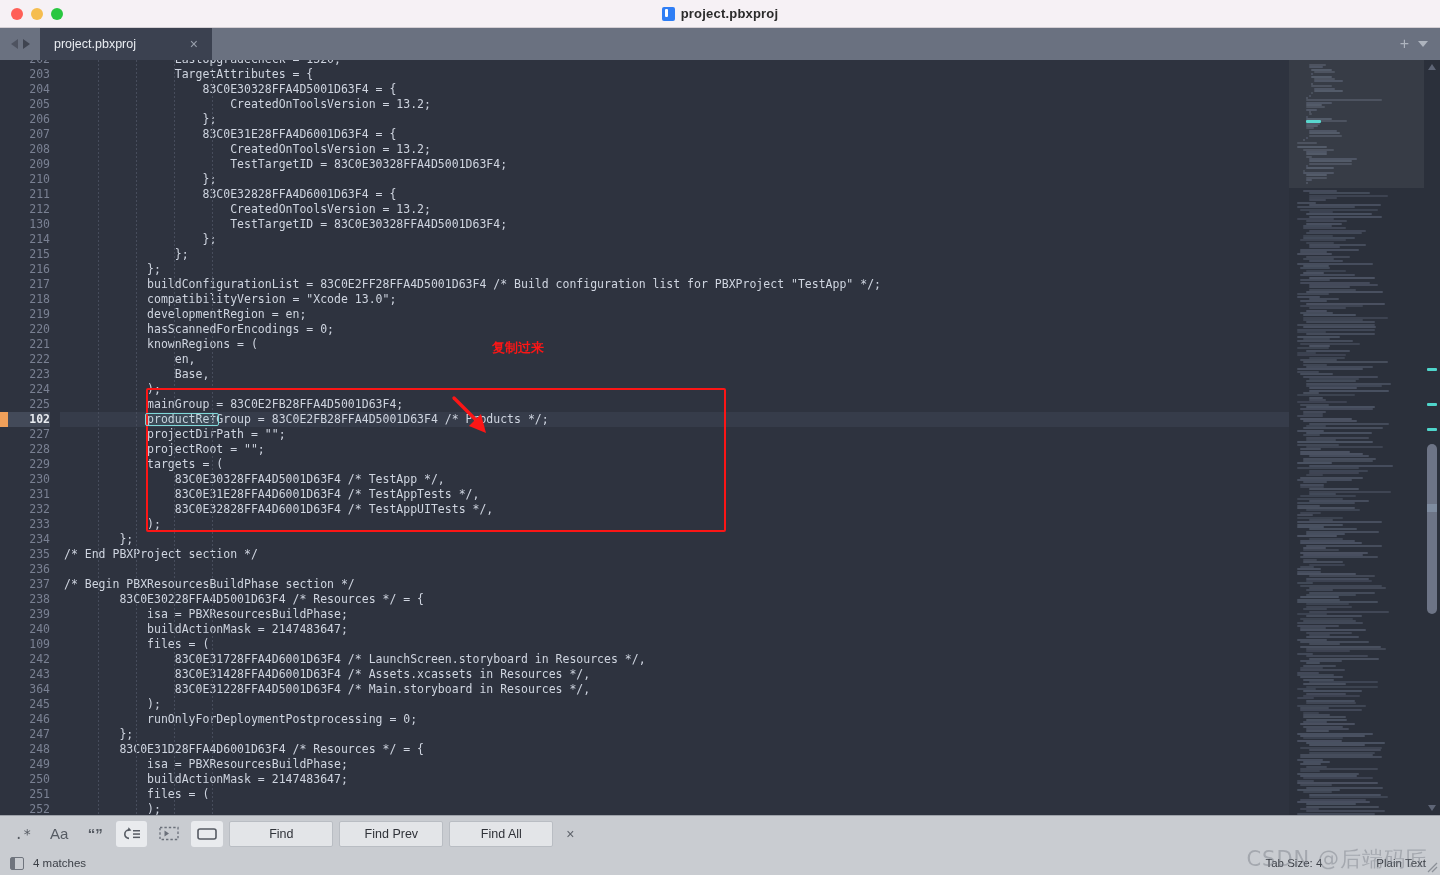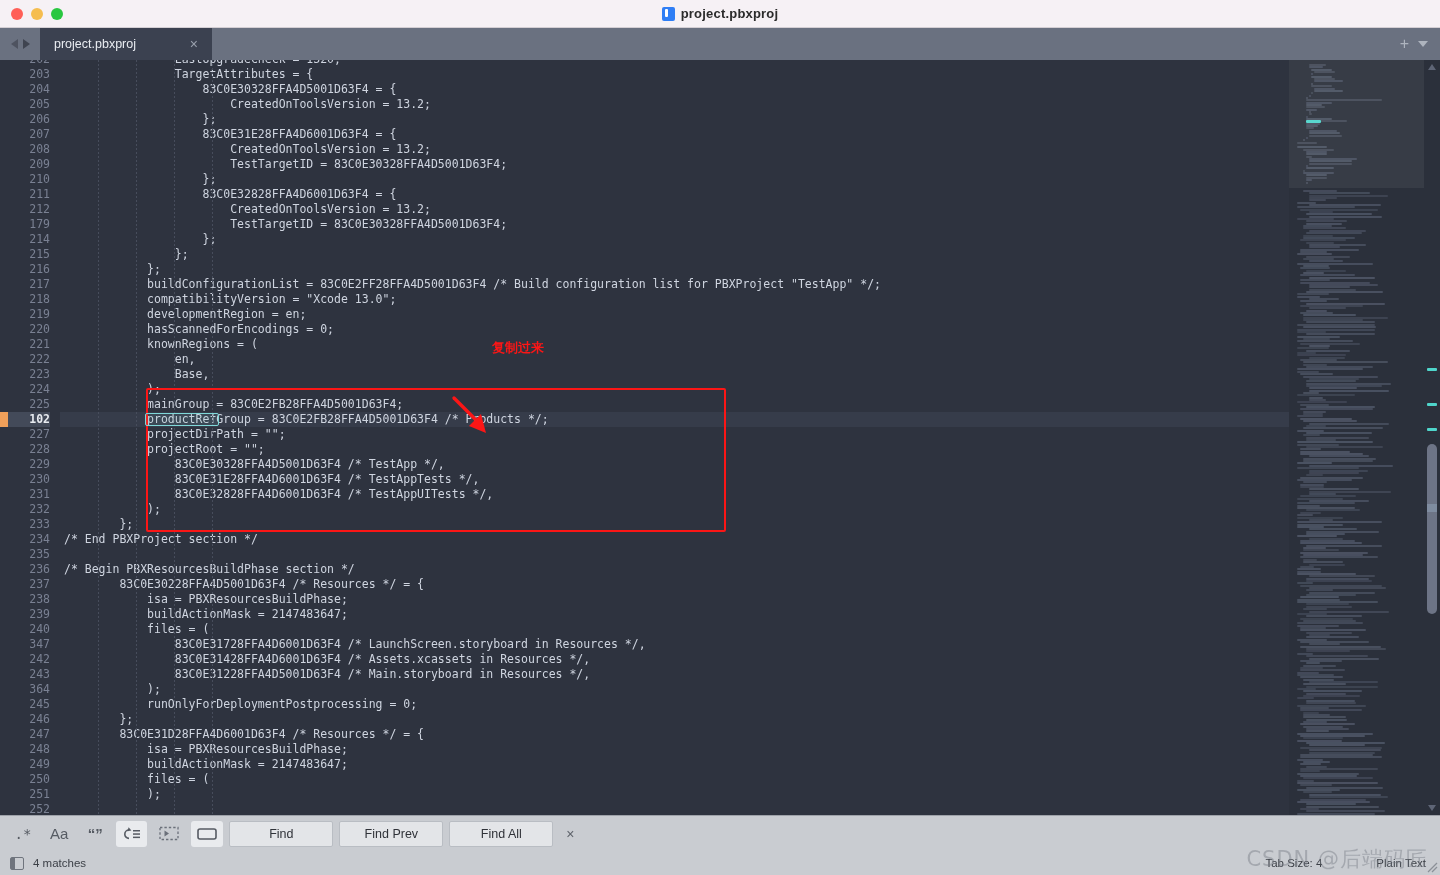--- a/index.html
+++ b/index.html
@@ -243,21 +243,21 @@
         <div class="ln">203</div>
         <div class="ln">204</div>
         <div class="ln">205</div>
         <div class="ln">206</div>
         <div class="ln">207</div>
         <div class="ln">208</div>
         <div class="ln">209</div>
         <div class="ln">210</div>
         <div class="ln">211</div>
         <div class="ln">212</div>
-        <div class="ln">179</div>
+        <div class="ln">130</div>
         <div class="ln">214</div>
         <div class="ln">215</div>
         <div class="ln">216</div>
         <div class="ln">217</div>
         <div class="ln">218</div>
         <div class="ln">219</div>
         <div class="ln">220</div>
         <div class="ln">221</div>
         <div class="ln">222</div>
         <div class="ln">223</div>
@@ -271,21 +271,21 @@
         <div class="ln">231</div>
         <div class="ln">232</div>
         <div class="ln">233</div>
         <div class="ln">234</div>
         <div class="ln">235</div>
         <div class="ln">236</div>
         <div class="ln">237</div>
         <div class="ln">238</div>
         <div class="ln">239</div>
         <div class="ln">240</div>
-        <div class="ln">347</div>
+        <div class="ln">109</div>
         <div class="ln">242</div>
         <div class="ln">243</div>
         <div class="ln">364</div>
         <div class="ln">245</div>
         <div class="ln">246</div>
         <div class="ln">247</div>
         <div class="ln">248</div>
         <div class="ln">249</div>
         <div class="ln">250</div>
         <div class="ln">251</div>
@@ -320,20 +320,21 @@
           <div class="code-line">            developmentRegion = en;</div>
           <div class="code-line">            hasScannedForEncodings = 0;</div>
           <div class="code-line">            knownRegions = (</div>
           <div class="code-line">                en,</div>
           <div class="code-line">                Base,</div>
           <div class="code-line">            );</div>
           <div class="code-line">            mainGroup = 83C0E2FB28FFA4D5001D63F4;</div>
           <div class="code-line active">            productRefGroup = 83C0E2FB28FFA4D5001D63F4 /* Products */;</div>
           <div class="code-line">            projectDirPath = "";</div>
           <div class="code-line">            projectRoot = "";</div>
+          <div class="code-line">            targets = (</div>
           <div class="code-line">                83C0E30328FFA4D5001D63F4 /* TestApp */,</div>
           <div class="code-line">                83C0E31E28FFA4D6001D63F4 /* TestAppTests */,</div>
           <div class="code-line">                83C0E32828FFA4D6001D63F4 /* TestAppUITests */,</div>
           <div class="code-line">            );</div>
           <div class="code-line">        };</div>
           <div class="code-line">/* End PBXProject section */</div>
           <div class="code-line"></div>
           <div class="code-line">/* Begin PBXResourcesBuildPhase section */</div>
           <div class="code-line">        83C0E30228FFA4D5001D63F4 /* Resources */ = {</div>
           <div class="code-line">            isa = PBXResourcesBuildPhase;</div>

